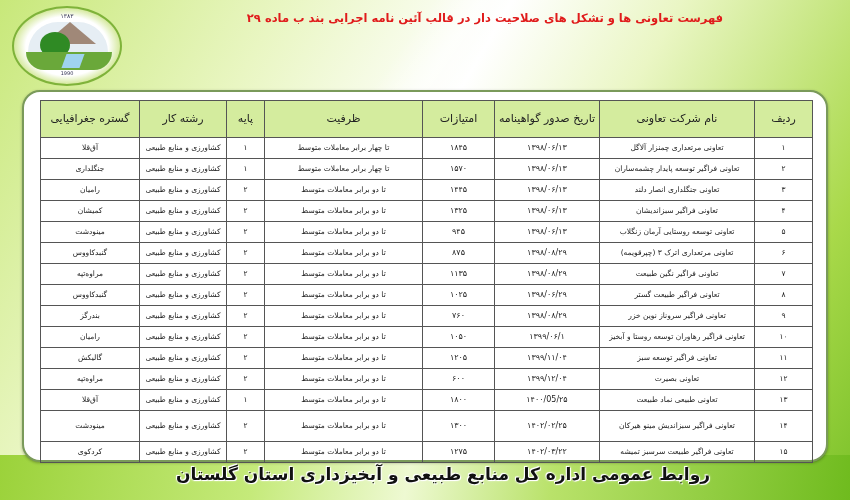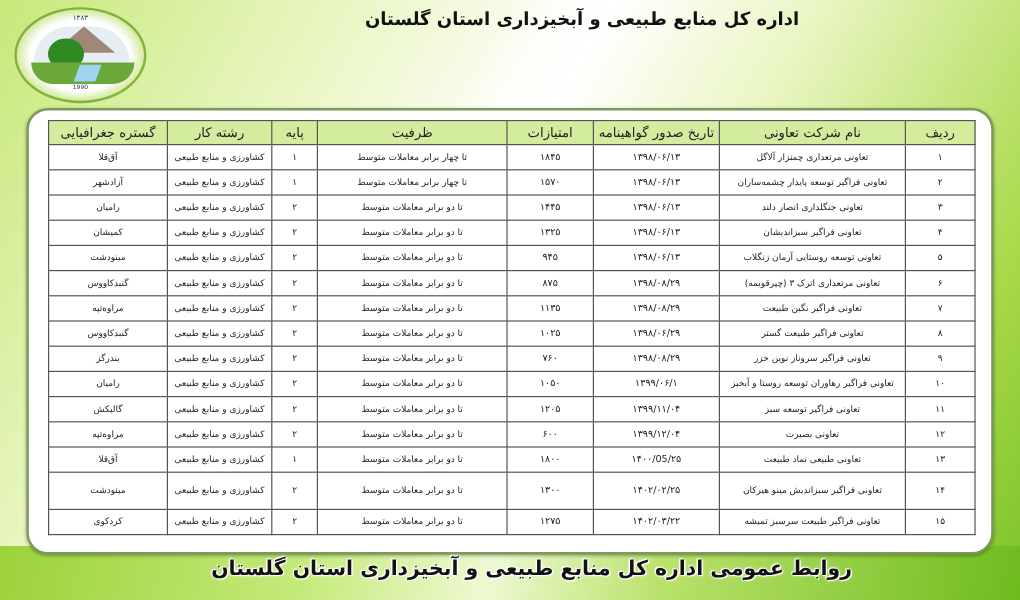--- a/index.html
+++ b/index.html
@@ -45,21 +45,21 @@
     border: 2px solid #7a9a5a;
     border-radius: 18px;
     box-shadow: 0 1px 3px rgba(0,0,0,0.3);
   }
   table {
     position: absolute; left: 16px; top: 8px; width: 772px;
     border-collapse: collapse; direction: rtl; table-layout: fixed;
   }
   th, td { border: 1px solid #555; text-align: center; vertical-align: middle; color: #222; }
   th {
-    background: #d4ec9e; font-size: 11px; font-weight: normal; height: 20px; line-height: 14px;
+    background: #d4ec9e; font-size: 11px; font-weight: normal; height: 37px; line-height: 14px;
   }
   td { font-size: 7.5px; line-height: 10px; height: 21px; padding: 0 2px; }
   tr.tall td { height: 31px; }
   td.num { font-size: 8px; letter-spacing: 0.5px; }
 
   .footer {
     position: absolute; left: 0; right: 0; top: 464px; height: 30px;
     direction: rtl; text-align: center;
     font-size: 17px; font-weight: bold; color: #111;
     text-shadow: 0 0 2px #fff, 0 0 3px #fff, 1px 1px 0 #fff, -1px -1px 0 #fff;
@@ -77,21 +77,21 @@
   <div class="year">۱۳۸۳</div>
   <div class="sky"></div>
   <div class="mountain"></div>
   <div class="tree"></div>
   <div class="grass"></div>
   <div class="river"></div>
   <div class="year2">1990</div>
 </div>
 
 <div class="header">
-  <div class="h1">اداره کل منابع طبیعی و آبخیزداری استان گلستان</div>
+  <div class="h3">فهرست تعاونی ها و تشکل های صلاحیت دار در قالب آئین نامه اجرایی بند ب ماده ۲۹</div>
 </div>
 
 <div class="table-panel">
   <table>
     <colgroup>
       <col style="width:58px">
       <col style="width:155px">
       <col style="width:105px">
       <col style="width:72px">
       <col style="width:158px">
@@ -123,21 +123,21 @@
         <td>آق‌قلا</td>
       </tr>
       <tr>
         <td>۲</td>
         <td>تعاونی فراگیر توسعه پایدار چشمه‌ساران</td>
         <td class="num">۱۳۹۸/۰۶/۱۳</td>
         <td class="num">۱۵۷۰</td>
         <td>تا چهار برابر معاملات متوسط</td>
         <td>۱</td>
         <td>کشاورزی و منابع طبیعی</td>
-        <td>آزادشهر</td>
+        <td>جنگلداری</td>
       </tr>
       <tr>
         <td>۳</td>
         <td>تعاونی جنگلداری انصار دلند</td>
         <td class="num">۱۳۹۸/۰۶/۱۳</td>
         <td class="num">۱۴۴۵</td>
         <td>تا دو برابر معاملات متوسط</td>
         <td>۲</td>
         <td>کشاورزی و منابع طبیعی</td>
         <td>رامیان</td>

